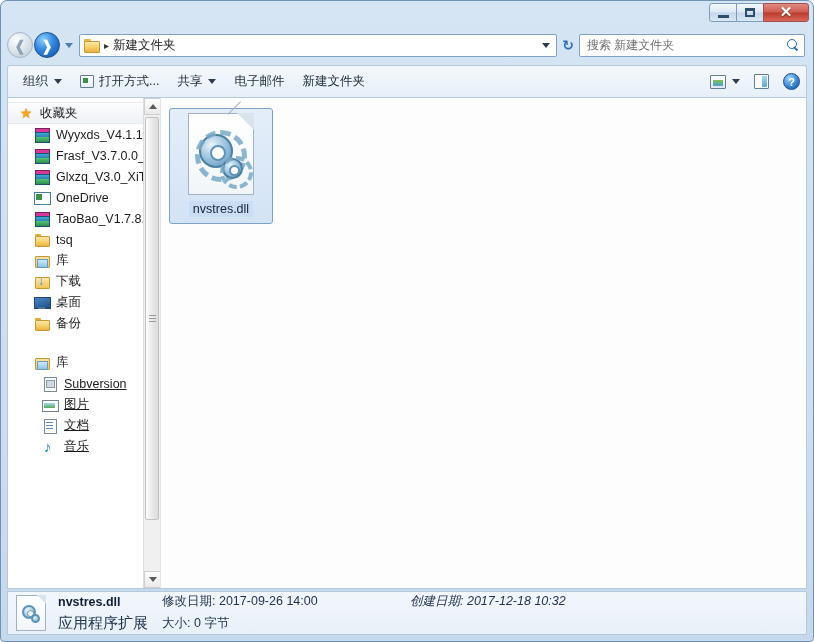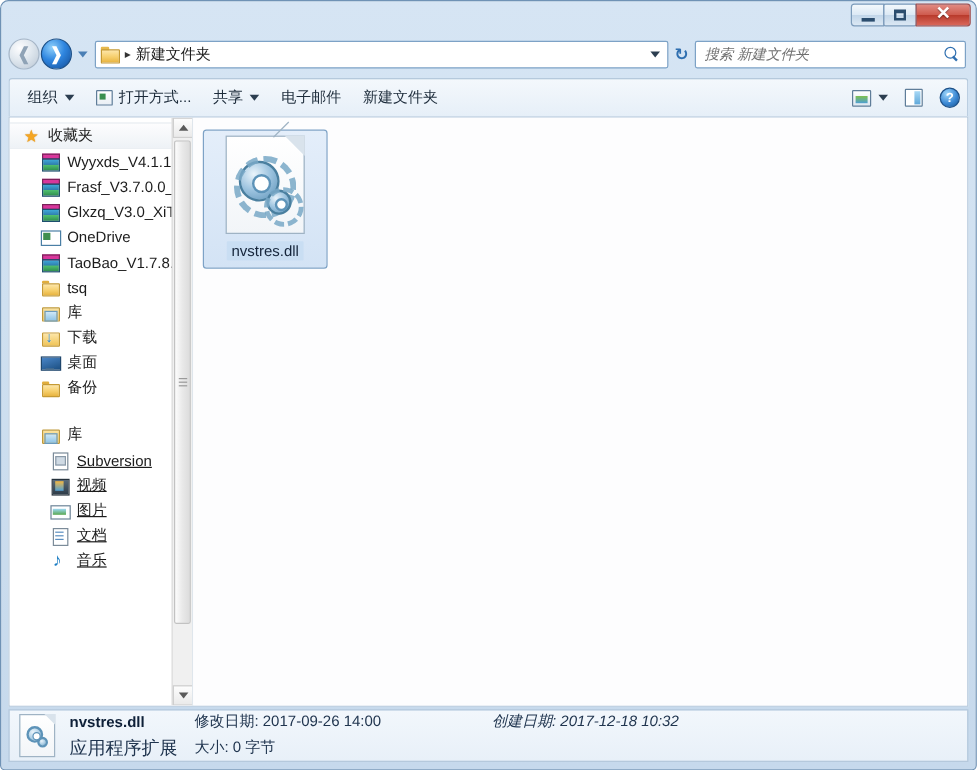--- a/index.html
+++ b/index.html
@@ -124,21 +124,21 @@
     width: 22px; height: 23px; flex: 0 0 auto;
     display: flex; align-items: center; justify-content: center;
     color: #2f6fb0; font-size: 14px; font-weight: bold;
   }
   .searchbox {
     width: 226px; height: 23px; flex: 0 0 auto;
     background: #ffffff; border: 1px solid #7da2c6; border-radius: 2px;
     display: flex; align-items: center; padding: 0 4px 0 7px;
   }
   .search-ph {
-    flex: 1 1 auto; color: #6f6f6f; font-style: italic; font-size: 12px;
+    flex: 1 1 auto; color: #6f6f6f; font-size: 12px;
     white-space: nowrap; overflow: hidden;
   }
   .mag {
     width: 13px; height: 13px; flex: 0 0 auto;
     position: relative;
   }
   .mag::before {
     content: ""; position: absolute; left: 0; top: 0;
     width: 8px; height: 8px; border: 1.6px solid #2f6fb0; border-radius: 50%;
   }
@@ -612,24 +612,20 @@
 
         <div style="height:18px"></div>
 
         <div class="navitem">
           <span class="nicon ic-lib"></span>
           <span class="lbl">库</span>
         </div>
         <div class="navitem child">
           <span class="nicon ic-svn"></span>
           <span class="lbl">Subversion</span>
-        </div>
-        <div class="navitem child">
-          <span class="nicon ic-video"></span>
-          <span class="lbl">视频</span>
         </div>
         <div class="navitem child">
           <span class="nicon ic-pic"></span>
           <span class="lbl">图片</span>
         </div>
         <div class="navitem child">
           <span class="nicon ic-doc"></span>
           <span class="lbl">文档</span>
         </div>
         <div class="navitem child">

